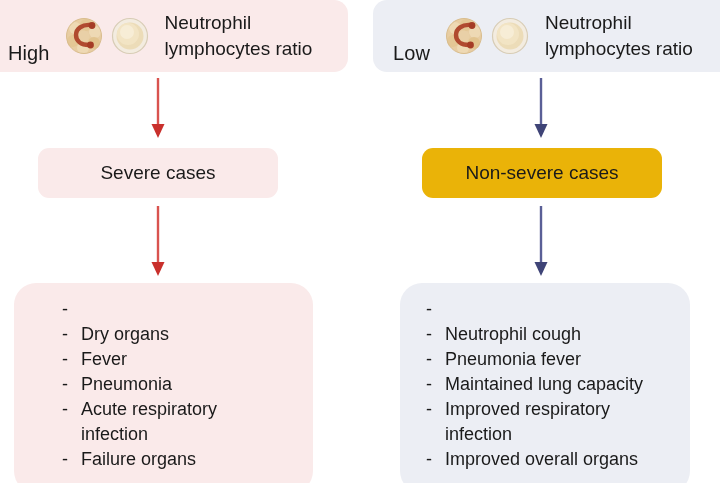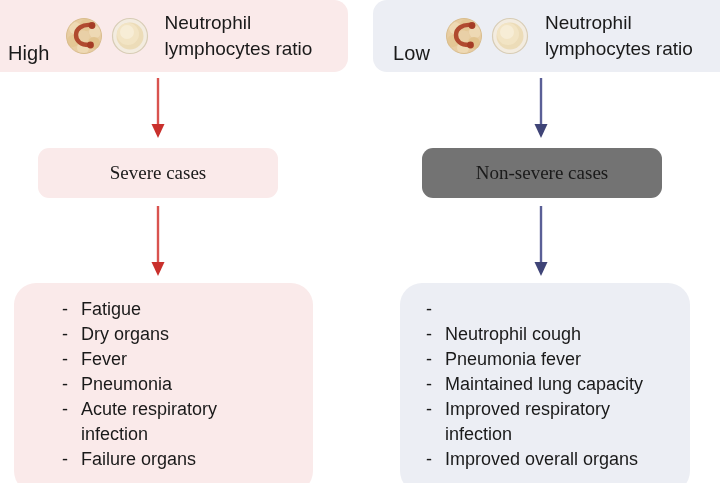--- a/index.html
+++ b/index.html
@@ -75,24 +75,23 @@
   .arrow { position: absolute; }
 
   
   .case-box {
     position: absolute;
     height: 50px;
     border-radius: 11px;
     display: flex;
     align-items: center;
     justify-content: center;
-    font-family: Liberation Serif, serif;
   }
   .case-box.left  { left: 38px;  width: 240px; top: 148px; background: #faeaea; }
-  .case-box.right { left: 422px; width: 240px; top: 148px; background: #737373; }
+  .case-box.right { left: 422px; width: 240px; top: 148px; background: #eab308; }
   .case-label {
     font-size: 19px;
     white-space: nowrap;
   }
 
   
   .symptom-box {
     position: absolute;
     top: 283px;
     border-radius: 22px;
@@ -223,21 +222,20 @@
   </div>
 
   <div class="case-box right">
     <span class="case-label">Non-severe cases</span>
   </div>
 
   <div class="symptom-box left">
     <ul class="symptom-list">
       <li class="symptom-item">
         <span class="dash">-</span>
-        <span class="sym-text">Fatigue</span>
       </li>
       <li class="symptom-item">
         <span class="dash">-</span>
         <span class="sym-text">Dry organs</span>
       </li>
       <li class="symptom-item">
         <span class="dash">-</span>
         <span class="sym-text">Fever</span>
       </li>
       <li class="symptom-item">

